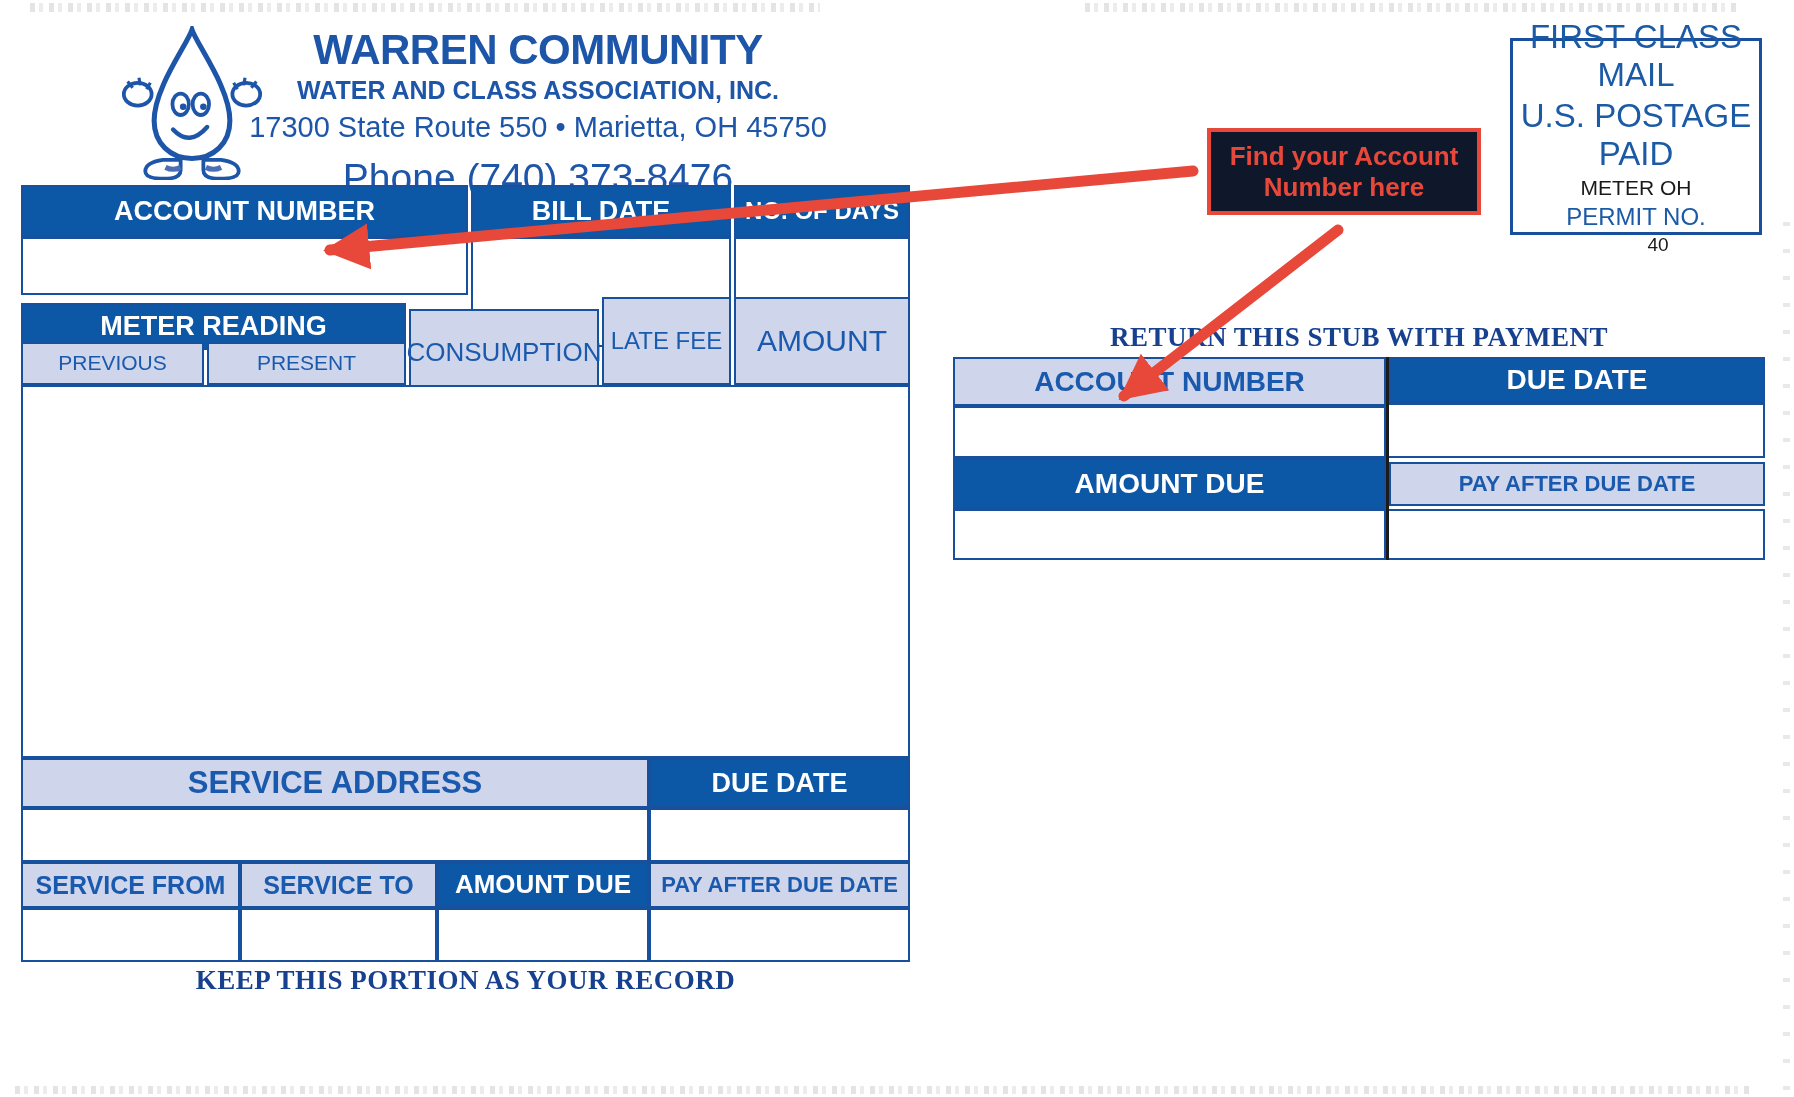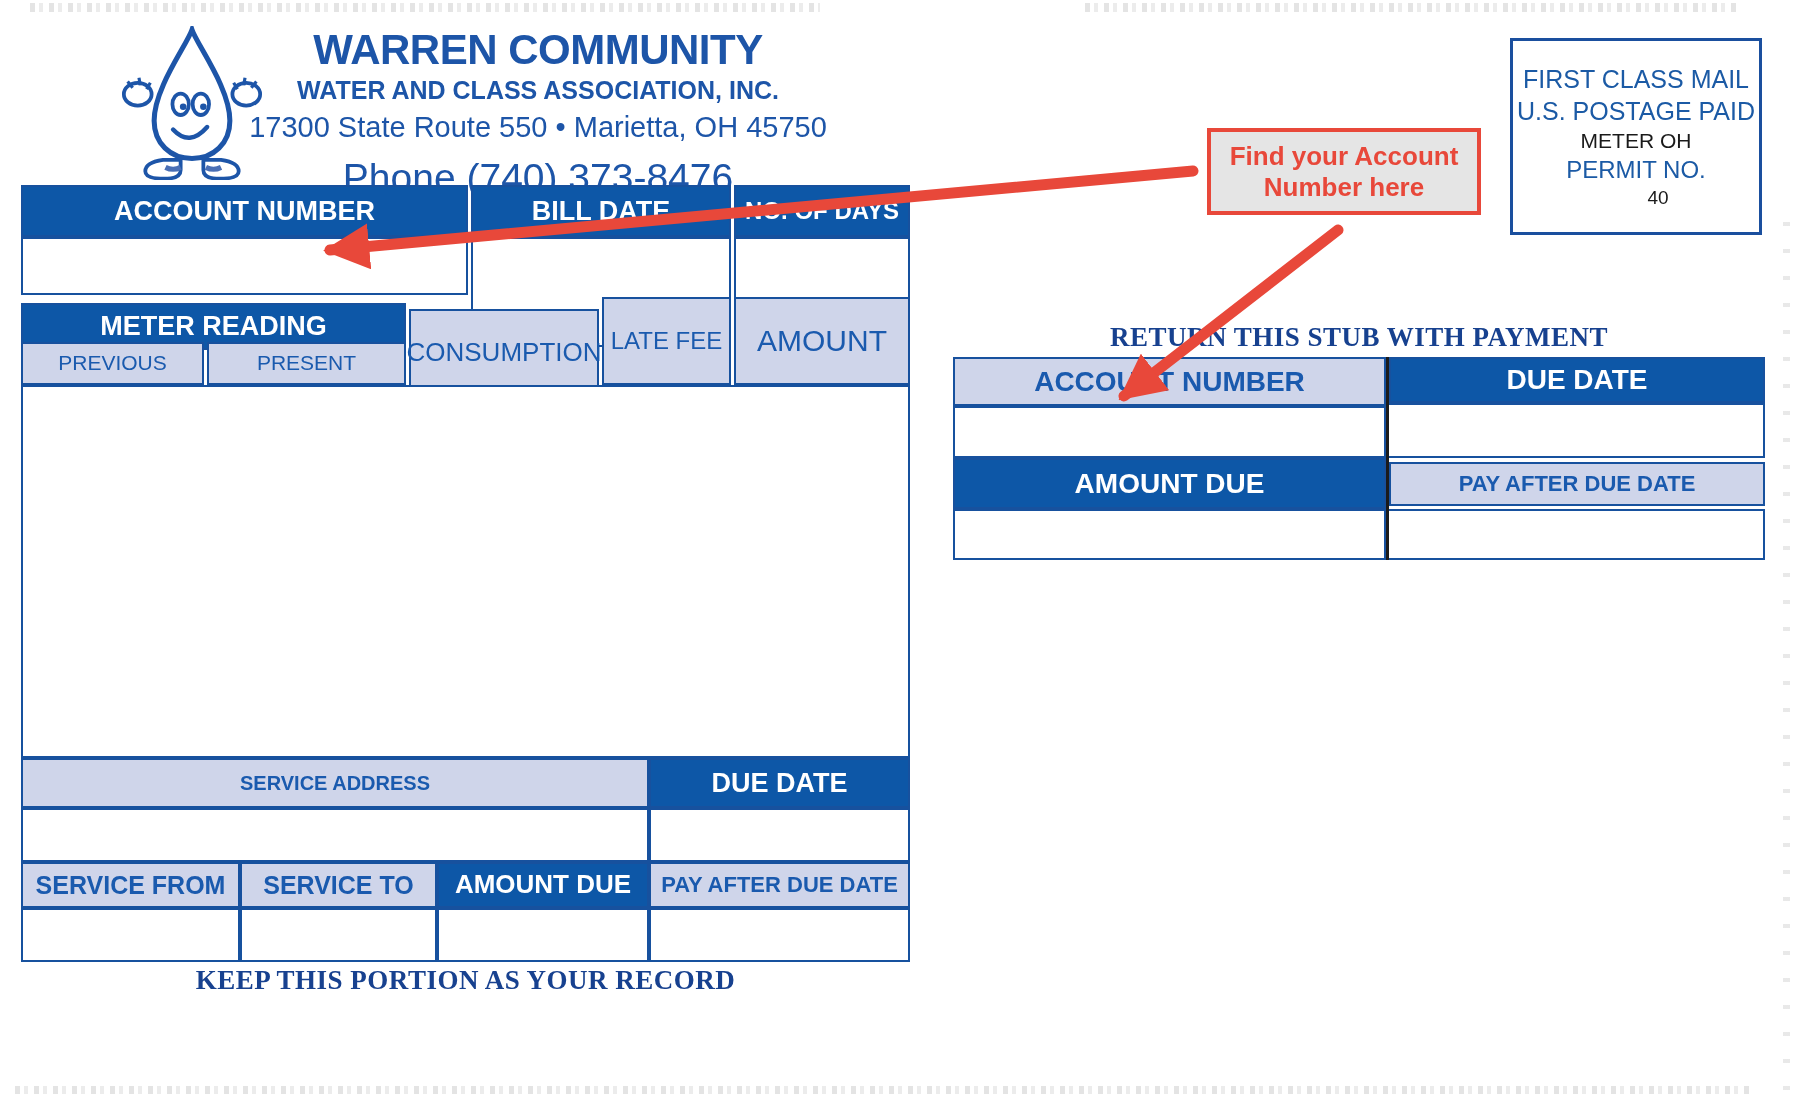--- a/index.html
+++ b/index.html
@@ -18,26 +18,26 @@
   .org .l3{font-size:29px;font-weight:400;margin-top:6px;}
   .org .l4{font-size:39px;font-weight:400;margin-top:12px;}
   .serifnote{position:absolute;font-family:"Liberation Serif",serif;font-weight:700;
              color:var(--serif-blue);text-align:center;letter-spacing:.5px;}
   .artifact{position:absolute;opacity:.5;}
   .h-artifact{background:repeating-linear-gradient(90deg,#c9c9c9 0 5px,transparent 5px 9px,#d9d9d9 9px 13px,transparent 13px 19px);}
   .v-artifact{background:repeating-linear-gradient(0deg,#d2d2d2 0 4px,transparent 4px 27px);}
   .postage{position:absolute;left:1510px;top:38px;width:252px;height:197px;border:3px solid #1a4f9e;
            box-sizing:border-box;background:#fff;display:flex;flex-direction:column;align-items:center;
            justify-content:center;gap:3px;text-align:center;}
-  .postage .pb{color:#1b5aa5;font-size:25px;}
+  .postage .pb{color:#1b5aa5;font-size:33px;}
   .postage .pk{color:#1a1a1a;font-size:21px;}
   .postage .pn{color:#1b5aa5;font-size:24px;}
   .postage .p40{color:#1a1a1a;font-size:19px;margin-left:44px;}
   .callout{position:absolute;left:1207px;top:128px;width:274px;height:87px;border:4px solid var(--red);
-           box-sizing:border-box;background:#e5e5e5;display:flex;flex-direction:column;align-items:center;
+           box-sizing:border-box;background:#0f172a;display:flex;flex-direction:column;align-items:center;
            justify-content:center;color:var(--red);font-weight:700;font-size:26px;line-height:31px;z-index:60;}
   .divider{position:absolute;background:#1b1b1b;}
   svg.overlay{position:absolute;left:0;top:0;z-index:50;pointer-events:none;}
 </style>
 </head>
 <body>
 
 <div id="page" style="--header-blue: #0d57a7; --lavender: #cfd5ea; --text-blue: #1a5aae; --org-blue: #1d55a8; --serif-blue: #17418f; --red: #e8483a; --border-blue: #17519e;">
 
   <div class="artifact h-artifact" style="left:30px;top:3px;width:790px;height:9px;"></div>
@@ -84,21 +84,21 @@
 
     <div class="cell blue" style="left:0;top:118px;width:385px;height:47px;font-size:27px;">METER READING</div>
     <div class="cell lav" style="left:0;top:157px;width:183px;height:43px;font-size:21px;">PREVIOUS</div>
     <div class="cell lav" style="left:186px;top:157px;width:199px;height:43px;font-size:21px;">PRESENT</div>
     <div class="cell lav" style="left:388px;top:112px;width:190px;height:88px;font-size:26px;margin-top:12px;">CONSUMPTION</div>
     <div class="cell lav" style="left:581px;top:112px;width:129px;height:88px;font-size:24px;">LATE FEE</div>
     <div class="cell lav" style="left:713px;top:112px;width:176px;height:88px;font-size:30px;">AMOUNT</div>
 
     <div class="cell white" style="left:0;top:200px;width:889px;height:373px;"></div>
 
-    <div class="cell lav" style="left:0;top:573px;width:628px;height:50px;font-size:20px;font-weight:700;">SERVICE ADDRESS</div>
+    <div class="cell lav" style="left:0;top:573px;width:628px;height:50px;font-size:31px;font-weight:700;">SERVICE ADDRESS</div>
     <div class="cell blue" style="left:628px;top:573px;width:261px;height:50px;font-size:27px;">DUE DATE</div>
     <div class="cell white" style="left:0;top:623px;width:628px;height:54px;"></div>
     <div class="cell white" style="left:628px;top:623px;width:261px;height:54px;"></div>
 
     <div class="cell lav" style="left:219px;top:677px;width:197px;height:46px;font-size:25px;font-weight:700;">SERVICE TO</div>
     <div class="cell lav" style="left:0;top:677px;width:219px;height:46px;font-size:25px;font-weight:700;">SERVICE FROM</div>
     <div class="cell blue" style="left:416px;top:677px;width:212px;height:46px;font-size:26px;">AMOUNT DUE</div>
     <div class="cell lav" style="left:628px;top:677px;width:261px;height:46px;font-size:22px;font-weight:700;">PAY AFTER DUE DATE</div>
 
     <div class="cell white" style="left:0;top:723px;width:219px;height:54px;"></div>

